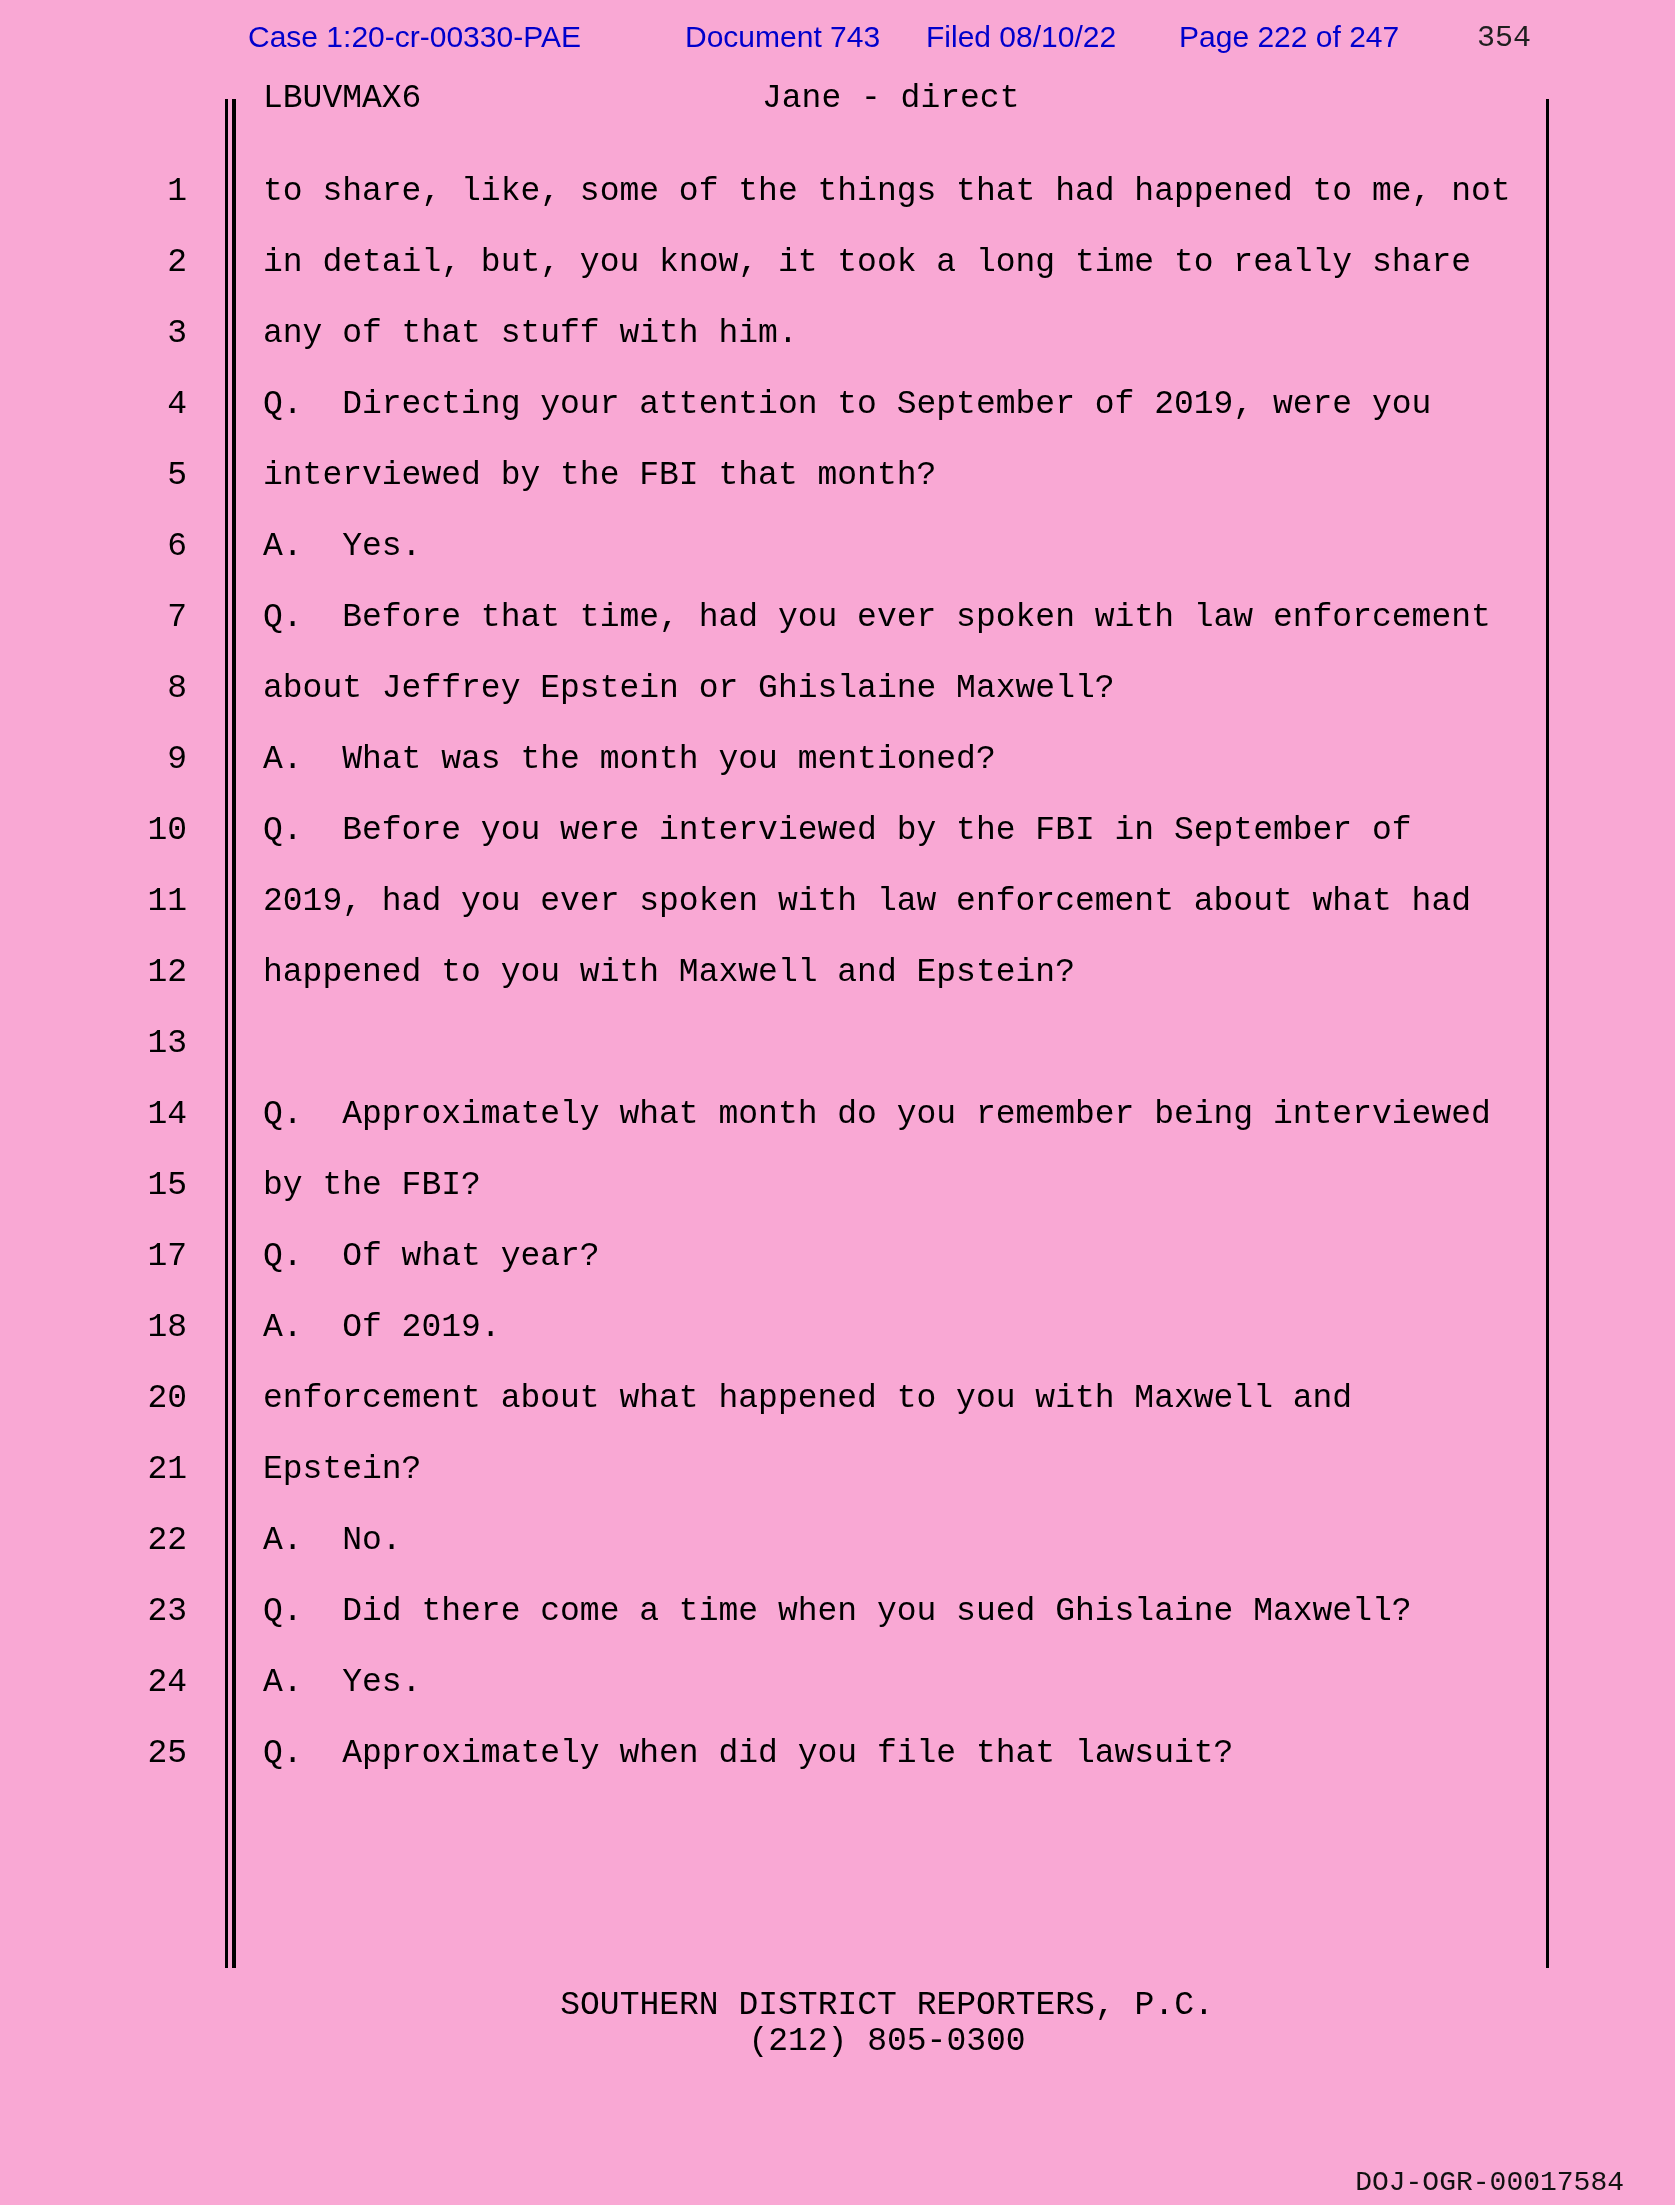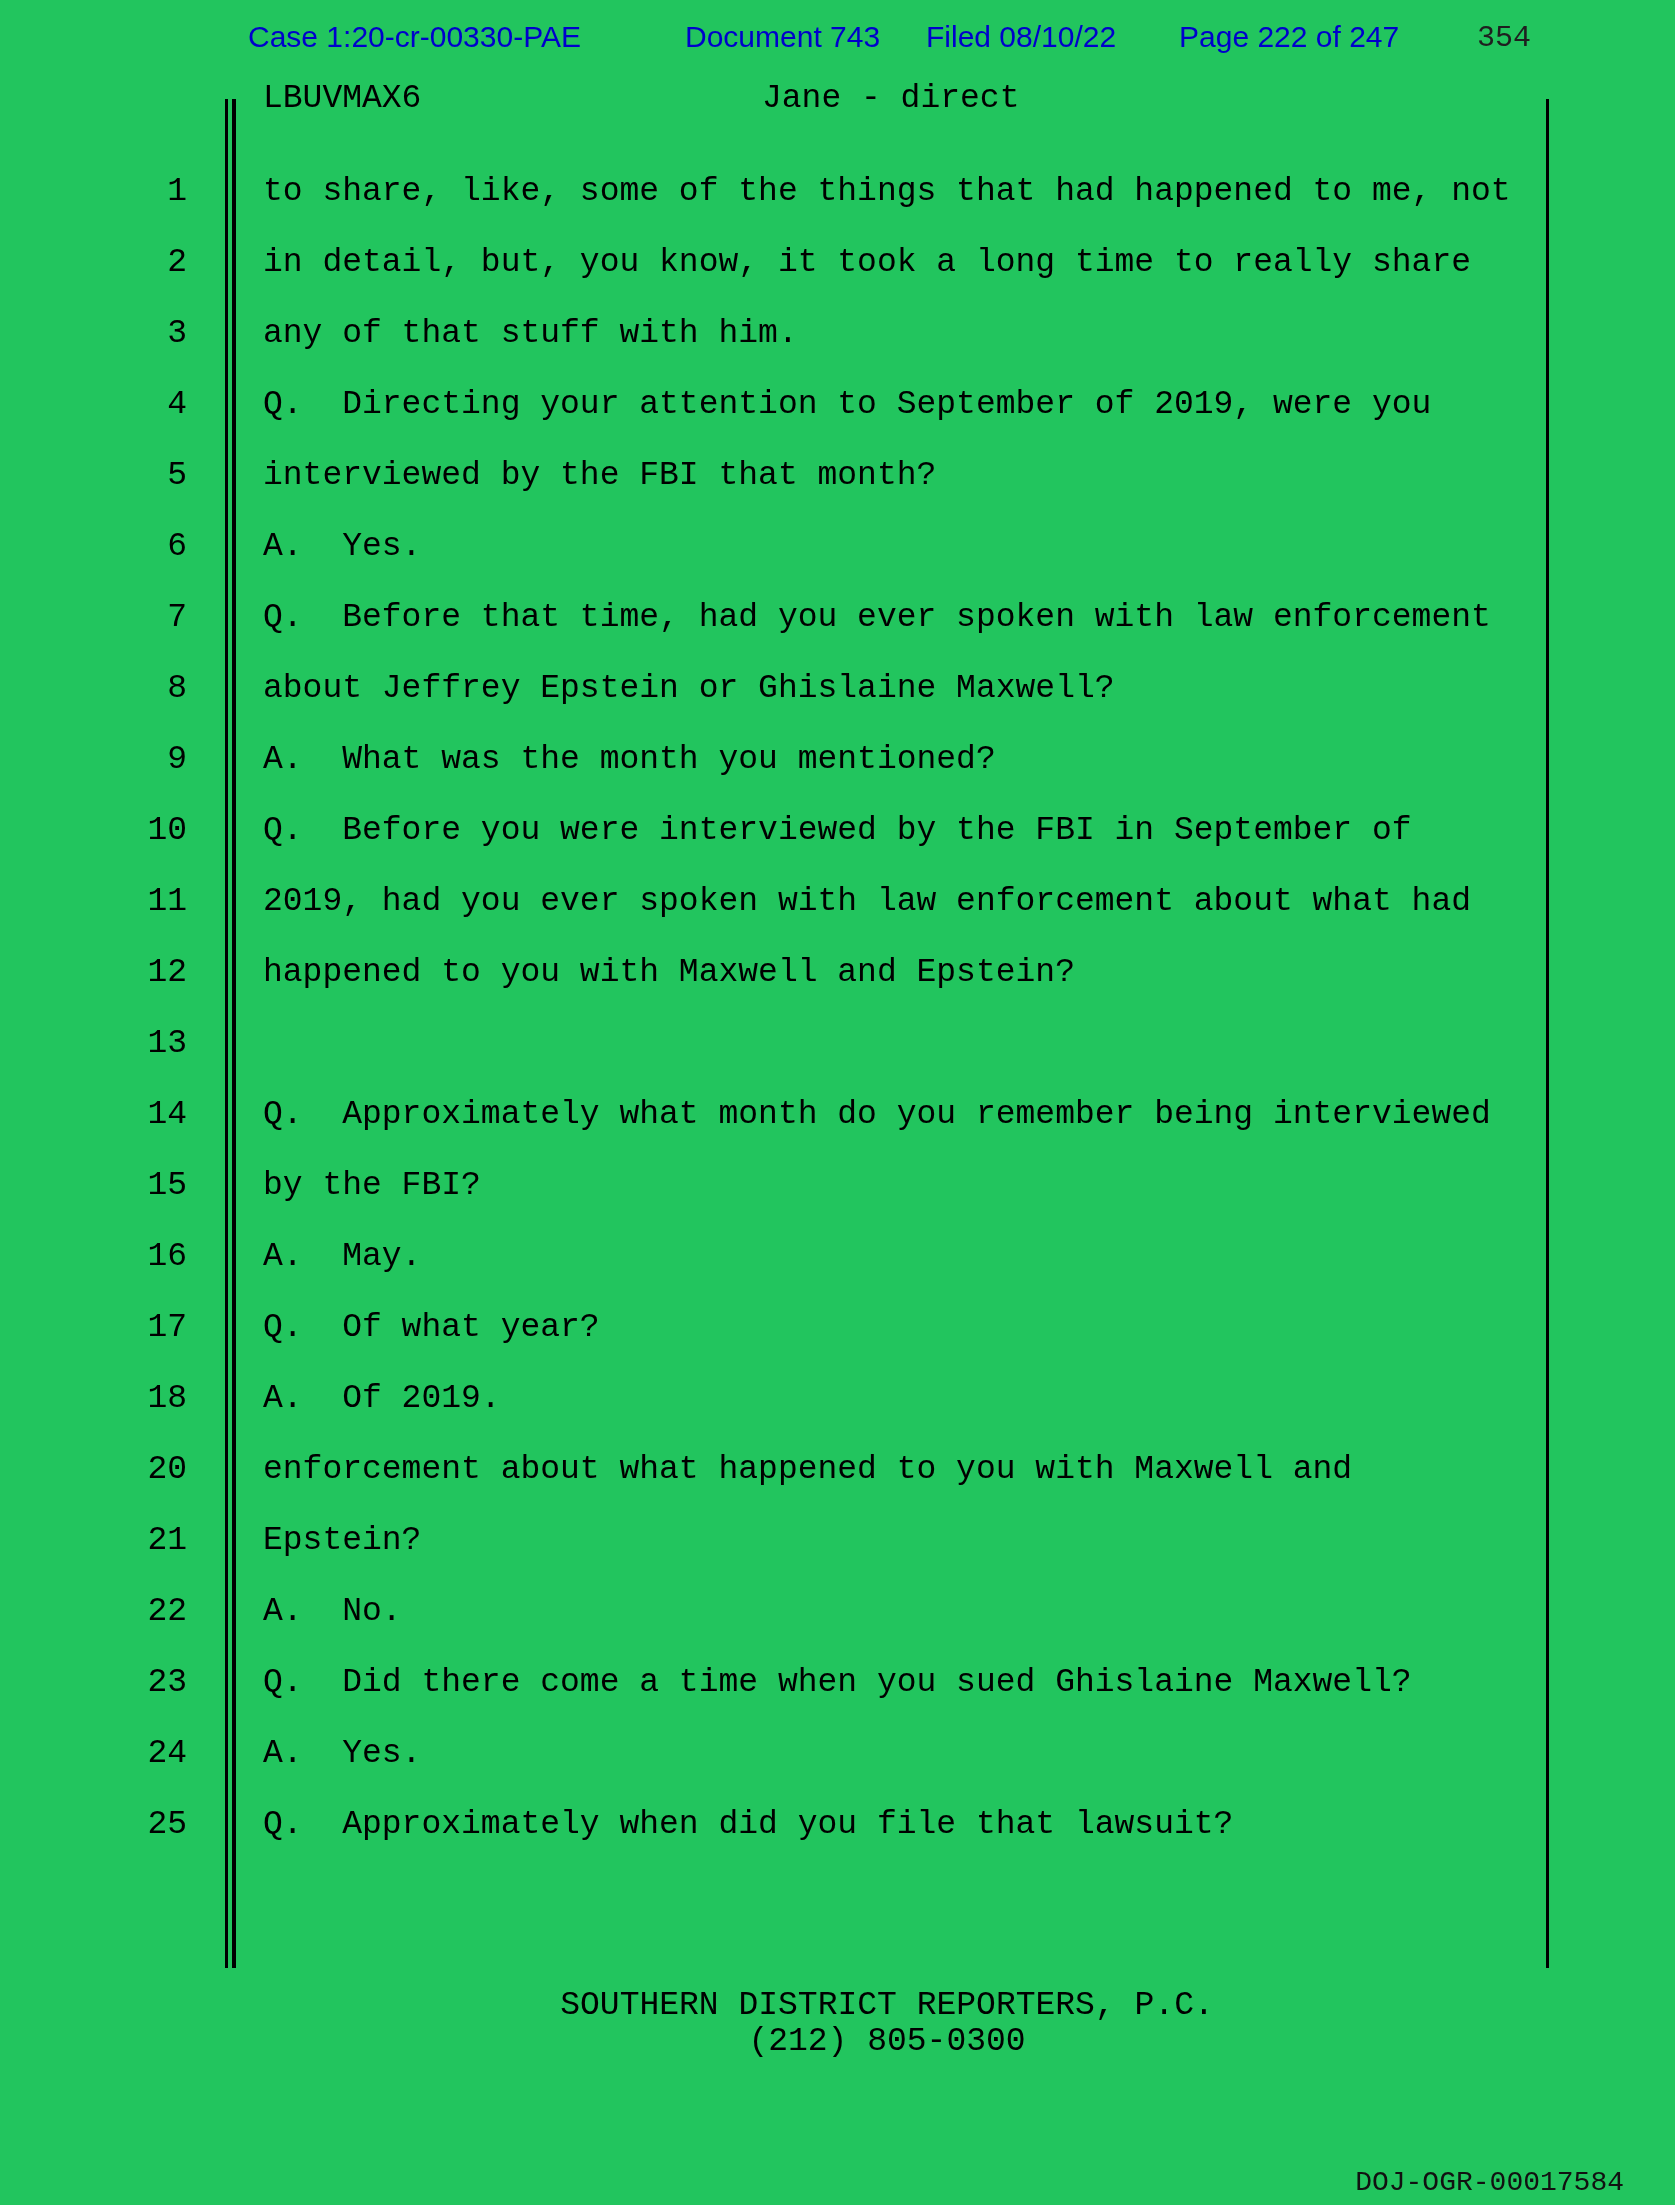--- a/index.html
+++ b/index.html
@@ -1,20 +1,20 @@
 <!DOCTYPE html>
 <html style="font-size:10.5px"><head>
 <meta charset="utf-8">
 <style>
   html, body { margin: 0; padding: 0; background: #e8e8e8; }
   .page {
     position: relative;
     width: 1675px;
     height: 2205px;
-    background: #22c55e;
+    background: #f9a8d4;
     overflow: hidden;
     font-family: "Liberation Mono", "DejaVu Sans Mono", monospace;
     color: #000000;
   }
 
   
   .ecf { position: absolute; top: 20px; font-family: "Liberation Sans", sans-serif;
          font-size: 30px; line-height: 34px; white-space: pre; }
   .ecf-case  { left: 248px; }
   .ecf-doc   { left: 665px; }
@@ -129,24 +129,20 @@
       </div>
       <div class="trow">
         <span class="lnum">14</span>
         <span class="ltext">Q.  Approximately what month do you remember being interviewed</span>
       </div>
       <div class="trow">
         <span class="lnum">15</span>
         <span class="ltext">by the FBI?</span>
       </div>
       <div class="trow">
-        <span class="lnum">16</span>
-        <span class="ltext">A.  May.</span>
-      </div>
-      <div class="trow">
         <span class="lnum">17</span>
         <span class="ltext">Q.  Of what year?</span>
       </div>
       <div class="trow">
         <span class="lnum">18</span>
         <span class="ltext">A.  Of 2019.</span>
       </div>
       <div class="trow">
         <span class="lnum">20</span>
         <span class="ltext">enforcement about what happened to you with Maxwell and</span>

